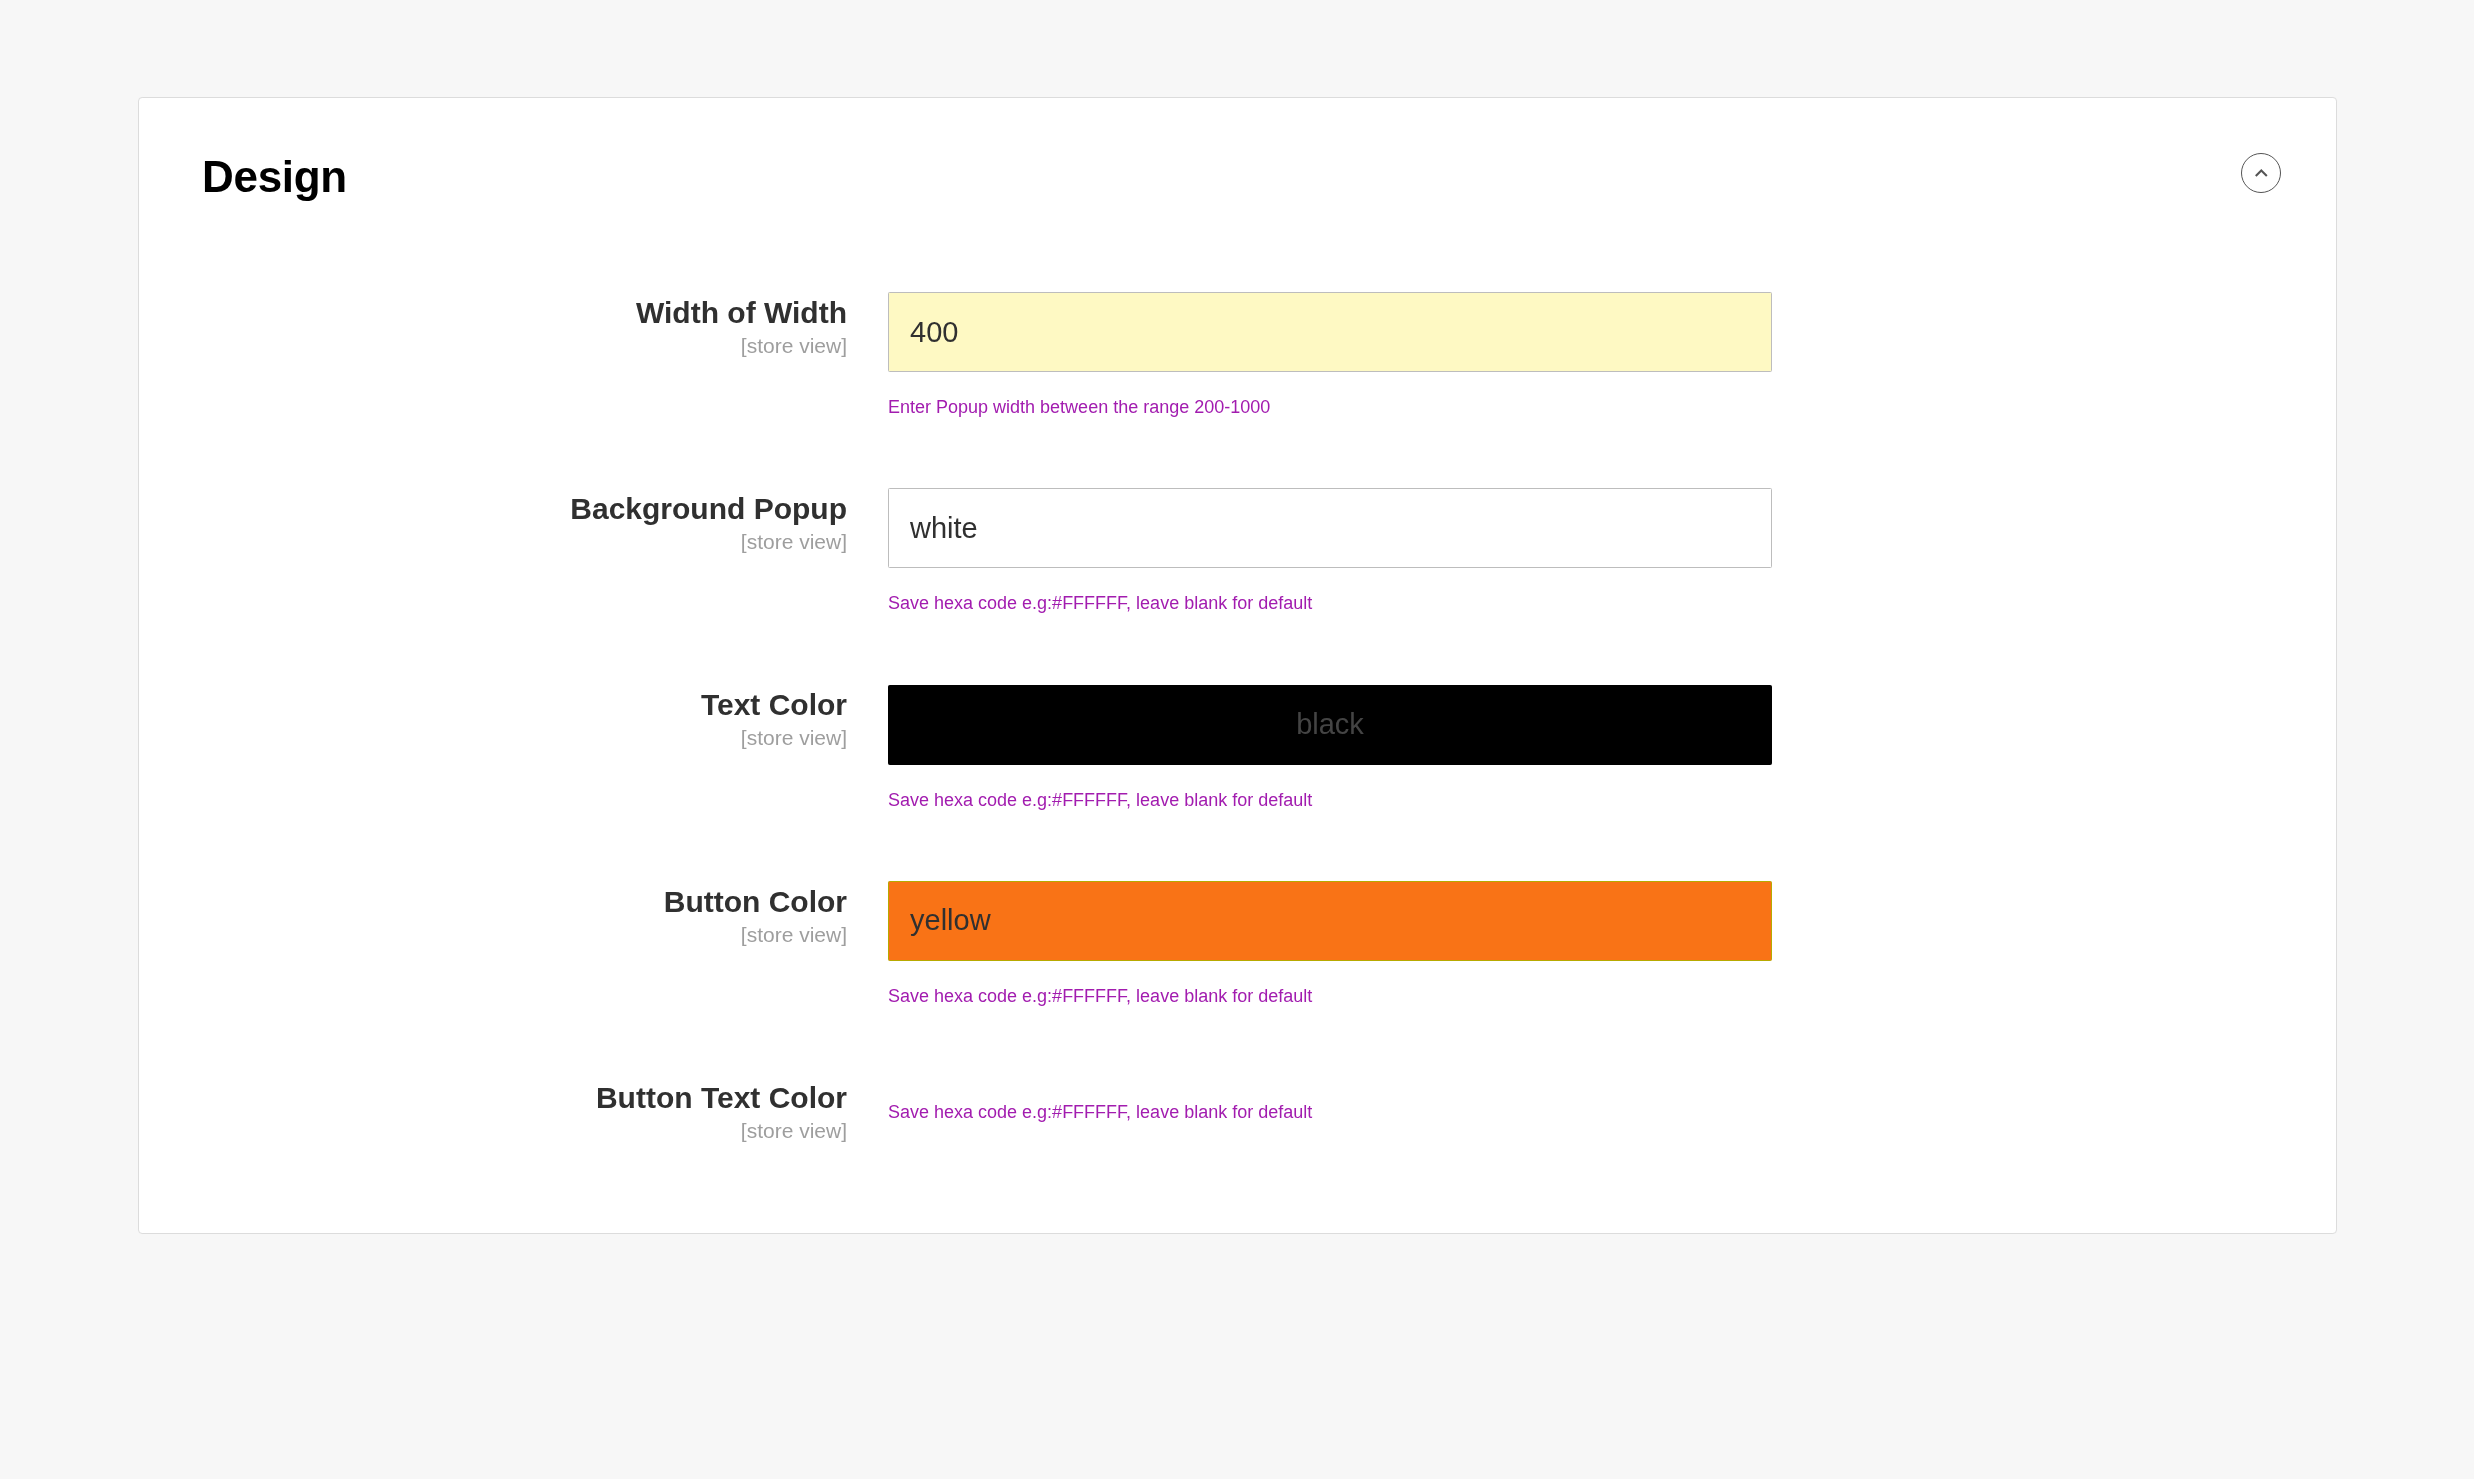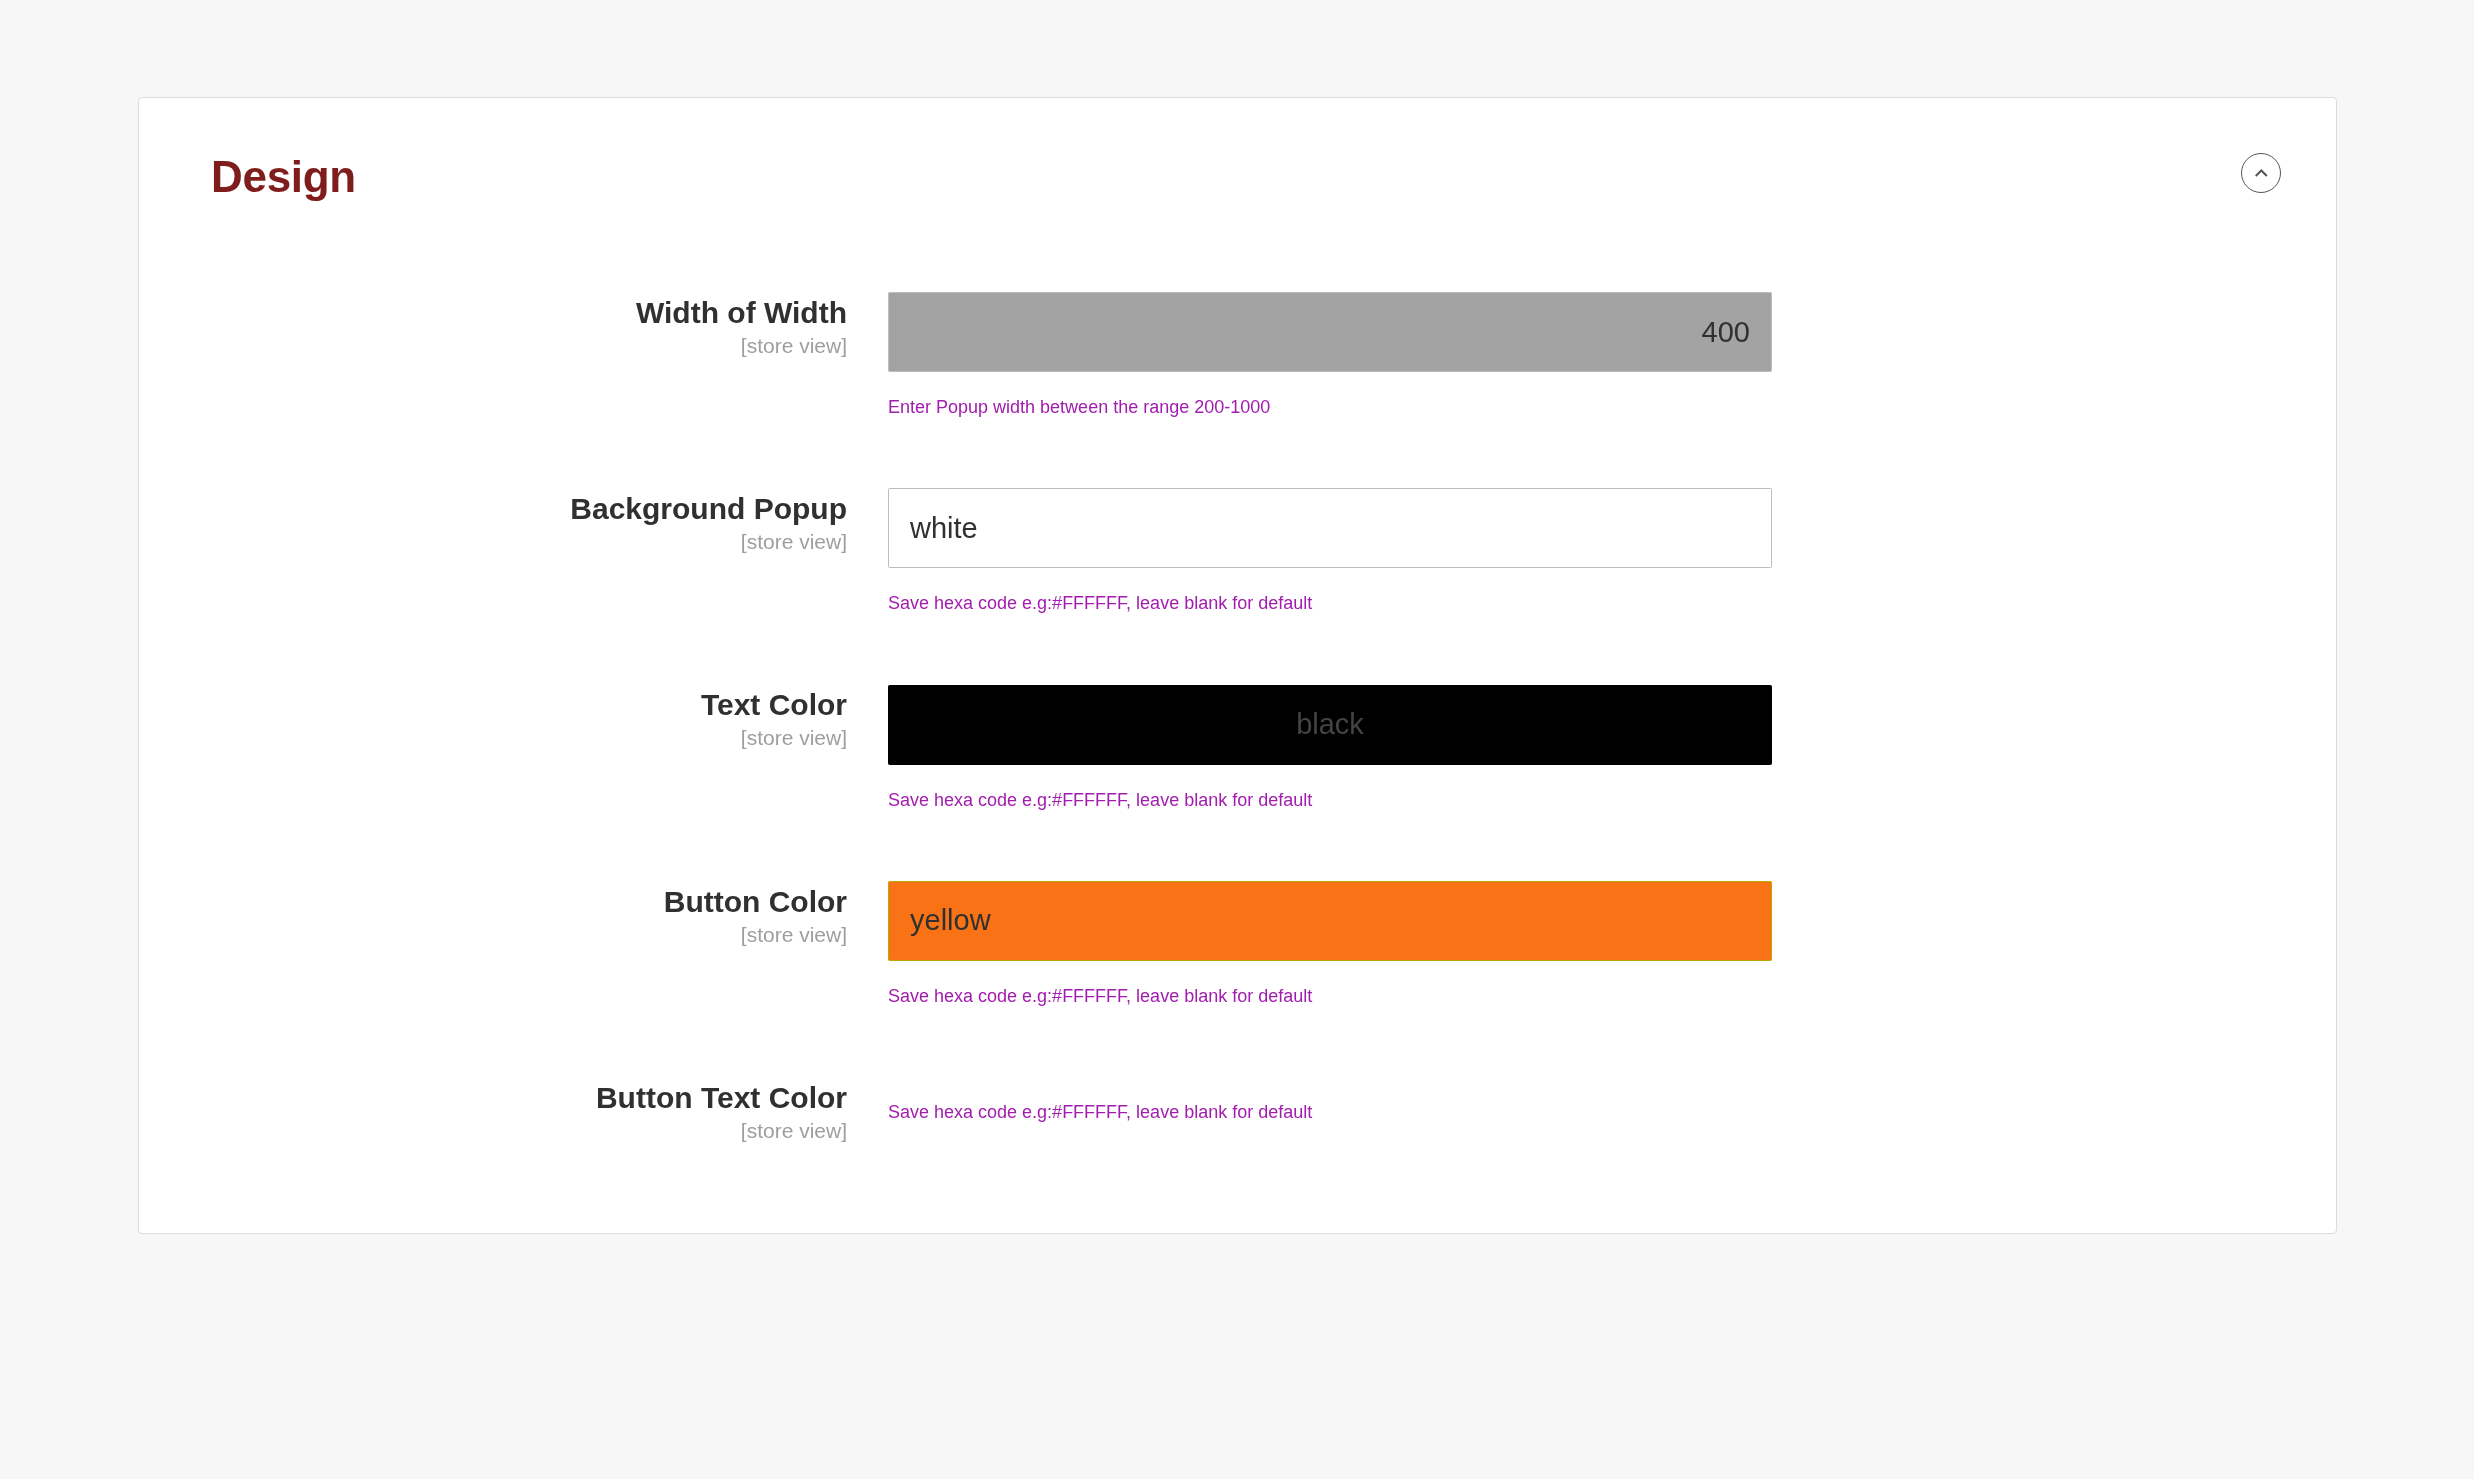--- a/index.html
+++ b/index.html
@@ -24,22 +24,22 @@
     background: #ffffff;
     border: 0.7px solid #dcdcdc;
     border-radius: 4.1px;
     padding: 54px 55px 90px 55px;
     position: relative;
   }
 
   .panel-title {
     font-size: 44px;
     font-weight: 600;
-    color: #7f1d1d;
-    margin: 0 0 90px 17px;
+    color: #000000;
+    margin: 0 0 90px 8px;
     letter-spacing: -0.3px;
   }
 
   .collapse-btn {
     position: absolute;
     top: 55px;
     right: 55px;
     width: 40px;
     height: 40px;
     border: 1.4px solid #555555;
@@ -123,21 +123,21 @@
         <polyline points="4,16 12,8 20,16"></polyline>
       </svg>
     </div>
 
     <div class="field-row">
       <div class="label-col">
         <span class="label-main">Width of Width</span>
         <span class="label-scope">[store view]</span>
       </div>
       <div class="input-col">
-        <input type="text" class="text-input" value="400" style="background-color: #a3a3a3; color: rgb(48, 48, 48); border-color: rgb(189, 189, 189); text-align: right;">
+        <input type="text" class="text-input" value="400" style="background-color: #fef9c3; color: rgb(48, 48, 48); border-color: rgb(189, 189, 189);">
         <div class="helper-text">Enter Popup width between the range 200-1000</div>
       </div>
     </div>
 
     <div class="field-row">
       <div class="label-col">
         <span class="label-main">Background Popup</span>
         <span class="label-scope">[store view]</span>
       </div>
       <div class="input-col">

